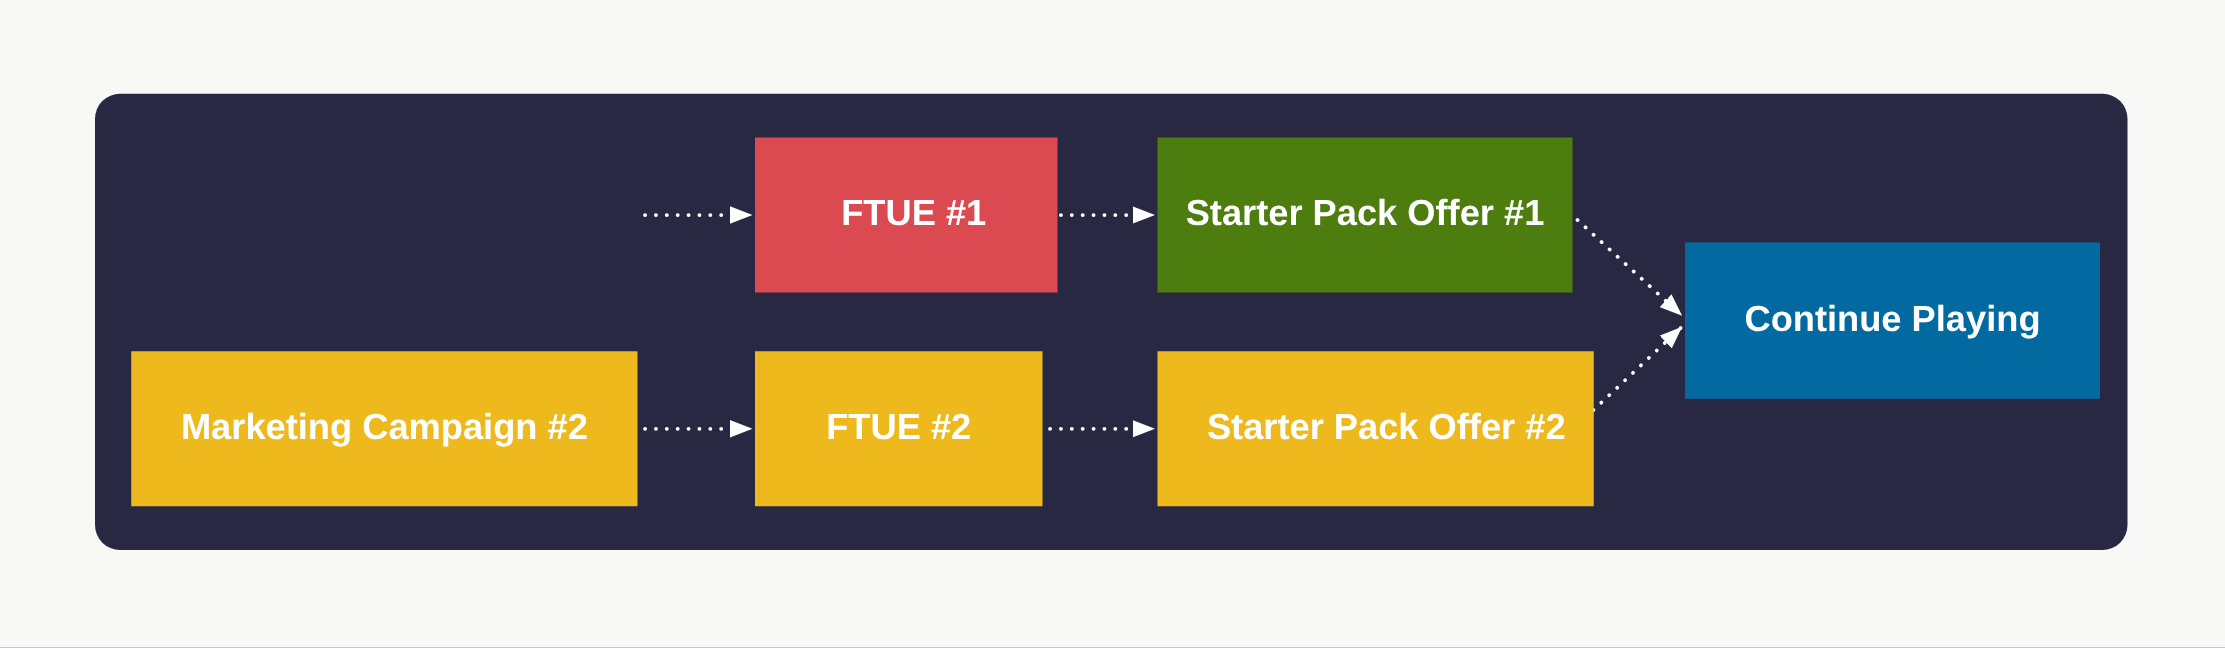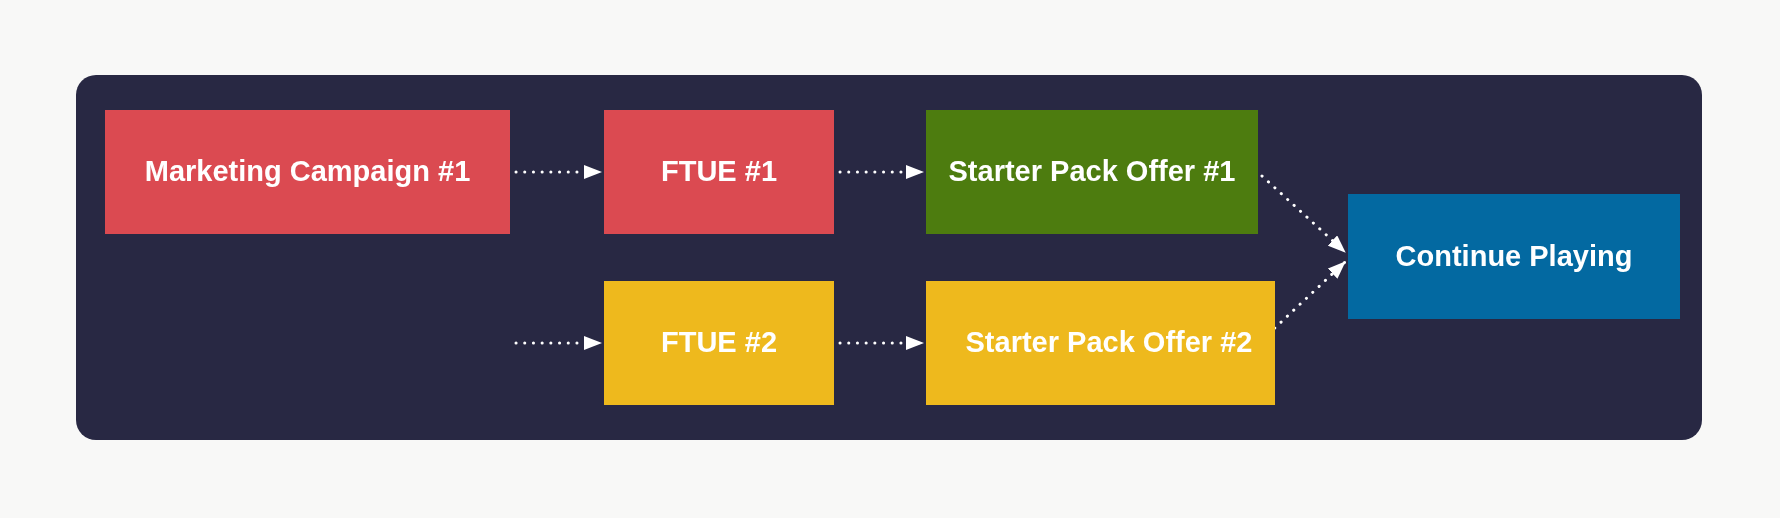--- a/index.html
+++ b/index.html
@@ -74,32 +74,32 @@
       </marker>
     </defs>
     <line class="edge" x1="516" y1="172" x2="601" y2="172" marker-end="url(#arrowhead)"></line>
     <line class="edge" x1="840" y1="172" x2="923" y2="172" marker-end="url(#arrowhead)"></line>
     <line class="edge" x1="516" y1="343" x2="601" y2="343" marker-end="url(#arrowhead)"></line>
     <line class="edge" x1="840" y1="343" x2="923" y2="343" marker-end="url(#arrowhead)"></line>
     <line class="edge" x1="1262" y1="176" x2="1345" y2="252" marker-end="url(#arrowhead)"></line>
     <line class="edge" x1="1262" y1="340" x2="1345" y2="262" marker-end="url(#arrowhead)"></line>
   </svg>
 
-  <div class="node n-mc1" style="background-color: rgb(219, 74, 81);">
-    <span class="node-label" style="color: rgb(255, 255, 255);">Marketing Campaign #1</span>
-  </div>
 
-  <div class="node n-ftue1" style="background-color: rgb(219, 74, 81);">
+  <div class="node n-ftue1" style="background-color: rgb(219, 74, 81); padding-left: 12px;">
     <span class="node-label" style="color: rgb(255, 255, 255);">FTUE #1</span>
   </div>
 
   <div class="node n-sp1" style="background-color: #4d7c0f;">
     <span class="node-label" style="color: rgb(255, 255, 255);">Starter Pack Offer #1</span>
   </div>
 
+  <div class="node n-mc2" style="background-color: rgb(238, 185, 29);">
+    <span class="node-label" style="color: rgb(255, 255, 255);">Marketing Campaign #2</span>
+  </div>
 
   <div class="node n-ftue2" style="background-color: rgb(238, 185, 29);">
     <span class="node-label" style="color: rgb(255, 255, 255);">FTUE #2</span>
   </div>
 
   <div class="node n-sp2" style="background-color: rgb(238, 185, 29);">
     <span class="node-label" style="color: rgb(255, 255, 255);">Starter Pack Offer #2</span>
   </div>
 
   <div class="node n-cp" style="background-color: #0369a1;">

